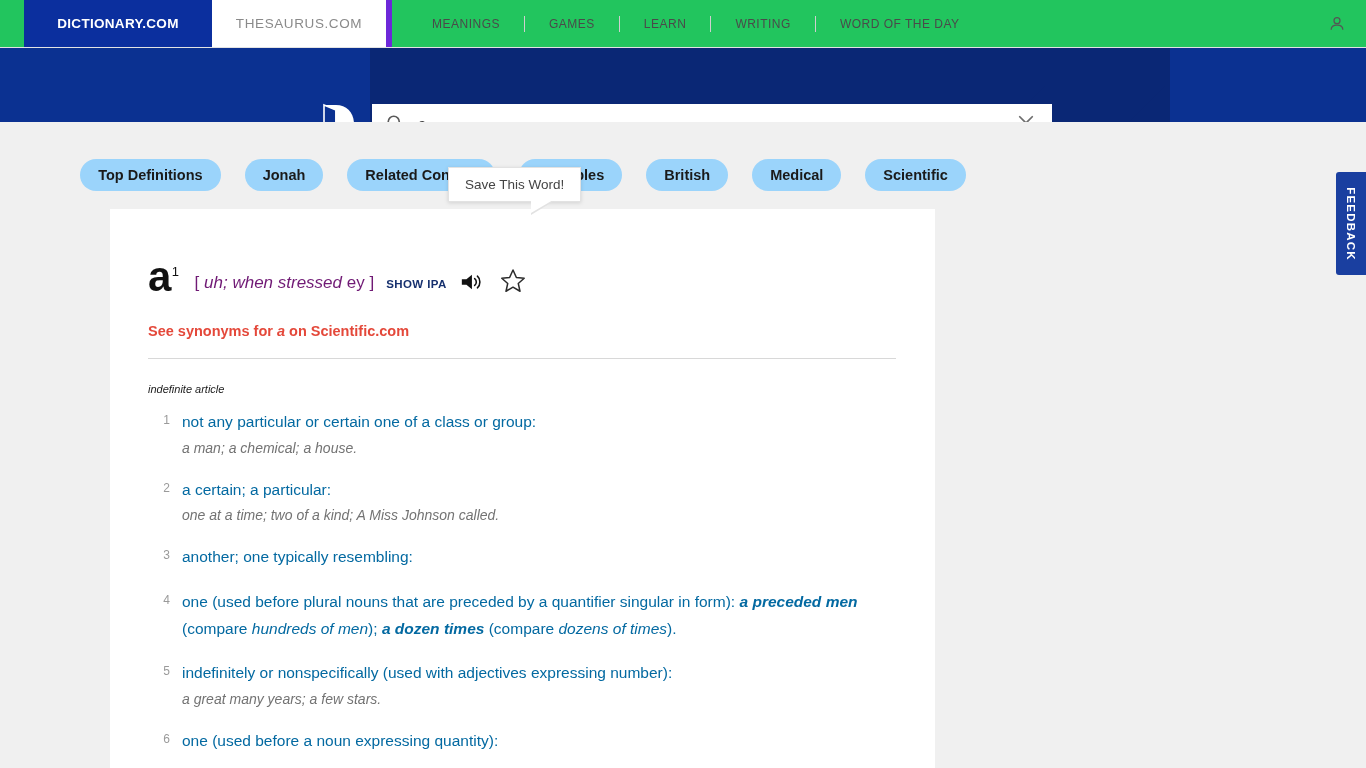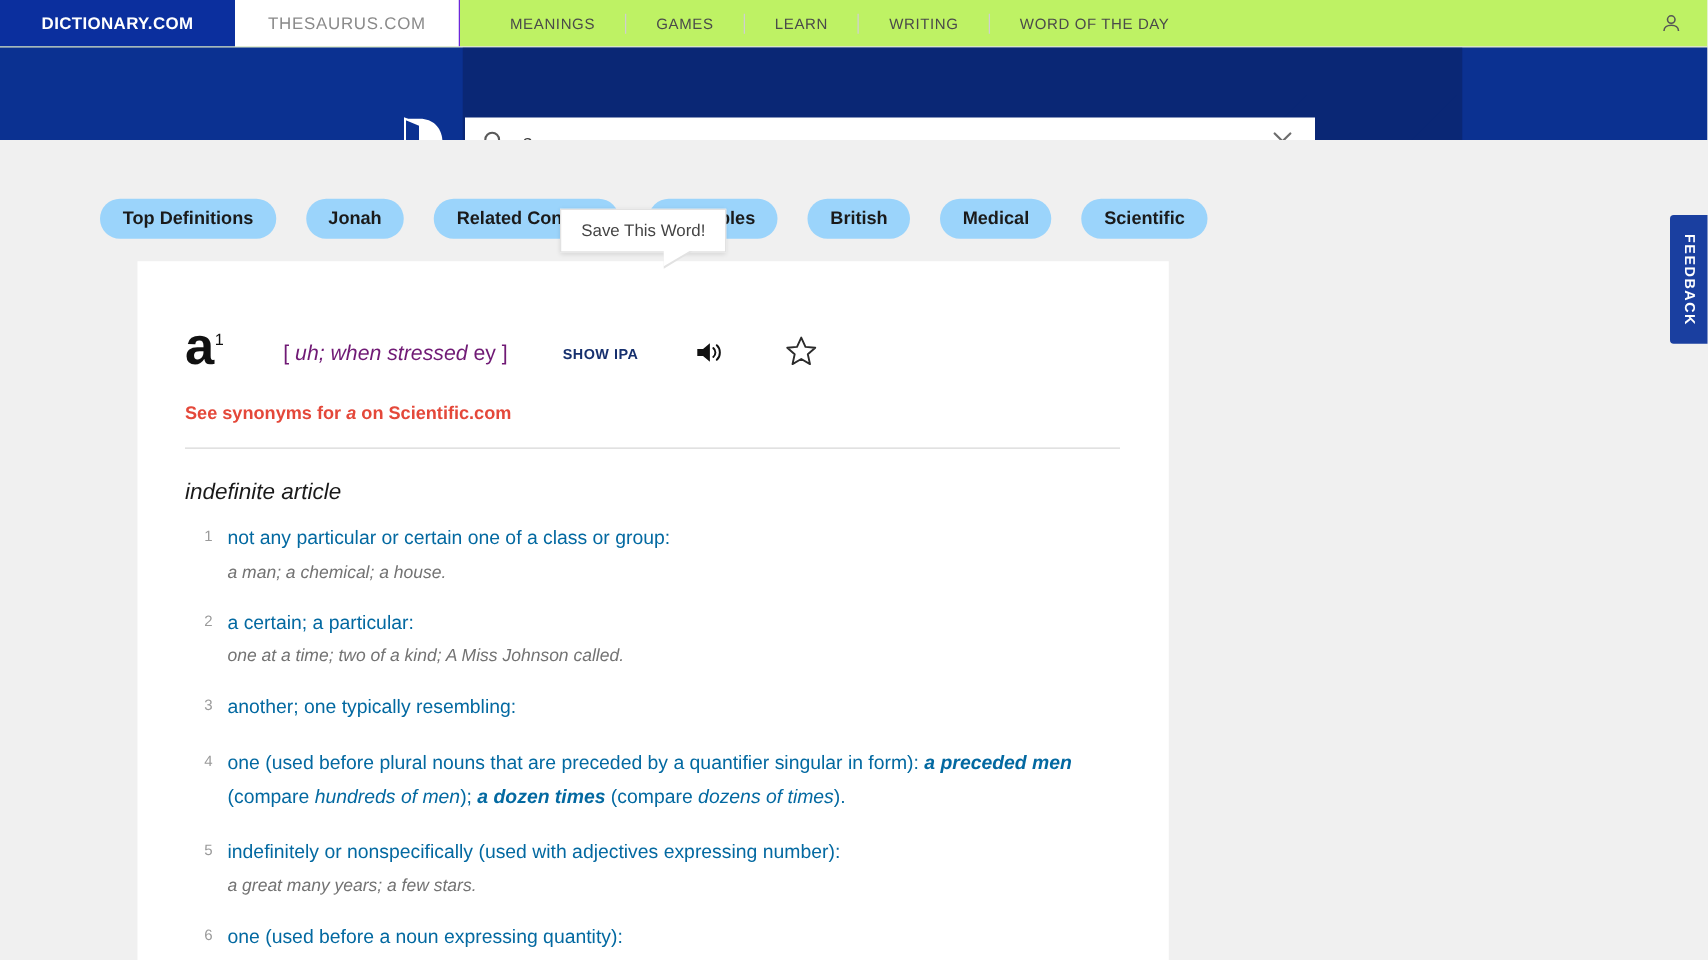--- a/index.html
+++ b/index.html
@@ -8,25 +8,26 @@
     width: 1366px; height: 768px;
     overflow: hidden;
     background: #f0f0f0;
     font-family: "Liberation Sans", sans-serif;
     -webkit-font-smoothing: antialiased;
   }
 
   
   .topbar {
     position: relative;
-    height: 38px;
-    background: #bef264;
+    height: 48px;
+    background: #22c55e;
     display: flex;
     align-items: stretch;
     border-bottom: 1px solid #e3e3e3;
+    padding-left: 24px;
   }
   .brand-tab {
     width: 188px;
     background: #0b2f9e;
     color: #ffffff;
     font-size: 13.5px;
     font-weight: bold;
     letter-spacing: 0.3px;
     display: flex;
     align-items: center;
@@ -36,21 +37,21 @@
   .sister-tab {
     width: 180px;
     background: #ffffff;
     color: #8a8a8a;
     font-size: 13.5px;
     letter-spacing: 0.6px;
     display: flex;
     align-items: center;
     justify-content: center;
     cursor: pointer;
-    border-right: 1px solid #6d28d9;
+    border-right: 6px solid #6d28d9;
   }
   .navmenu {
     flex: 1;
     display: flex;
     align-items: center;
     padding-left: 16px;
   }
   .navmenu .nav-item {
     font-size: 12px;
     color: #4a4a4a;
@@ -169,21 +170,20 @@
     height: 600px;
     background: #ffffff;
     padding: 0 38px;
   }
 
   .headword-row {
     display: flex;
     align-items: flex-end;
     padding-top: 48px;
     position: relative;
-    gap: 32px;
   }
   .headword {
     font-size: 42px;
     font-weight: bold;
     color: #111111;
     line-height: 0.95;
     letter-spacing: -0.5px;
   }
   .headword sup {
     font-size: 13px;
@@ -268,21 +268,21 @@
 
   .rule {
     margin-top: 18px;
     height: 1px;
     background: #d8d8d8;
     width: 748px;
   }
 
   .pos {
     margin-top: 24px;
-    font-size: 18px;
+    font-size: 11px;
     font-style: italic;
     color: #1a1a1a;
   }
 
   .defs { margin-top: 14px; }
   .def-item {
     display: flex;
     margin-bottom: 18px;
   }
   .def-num {

